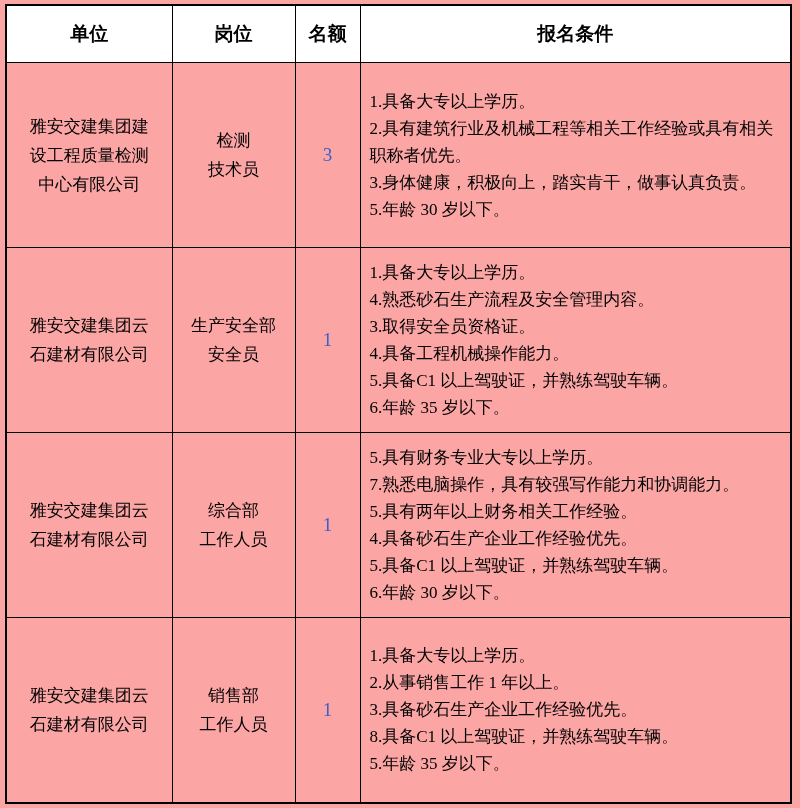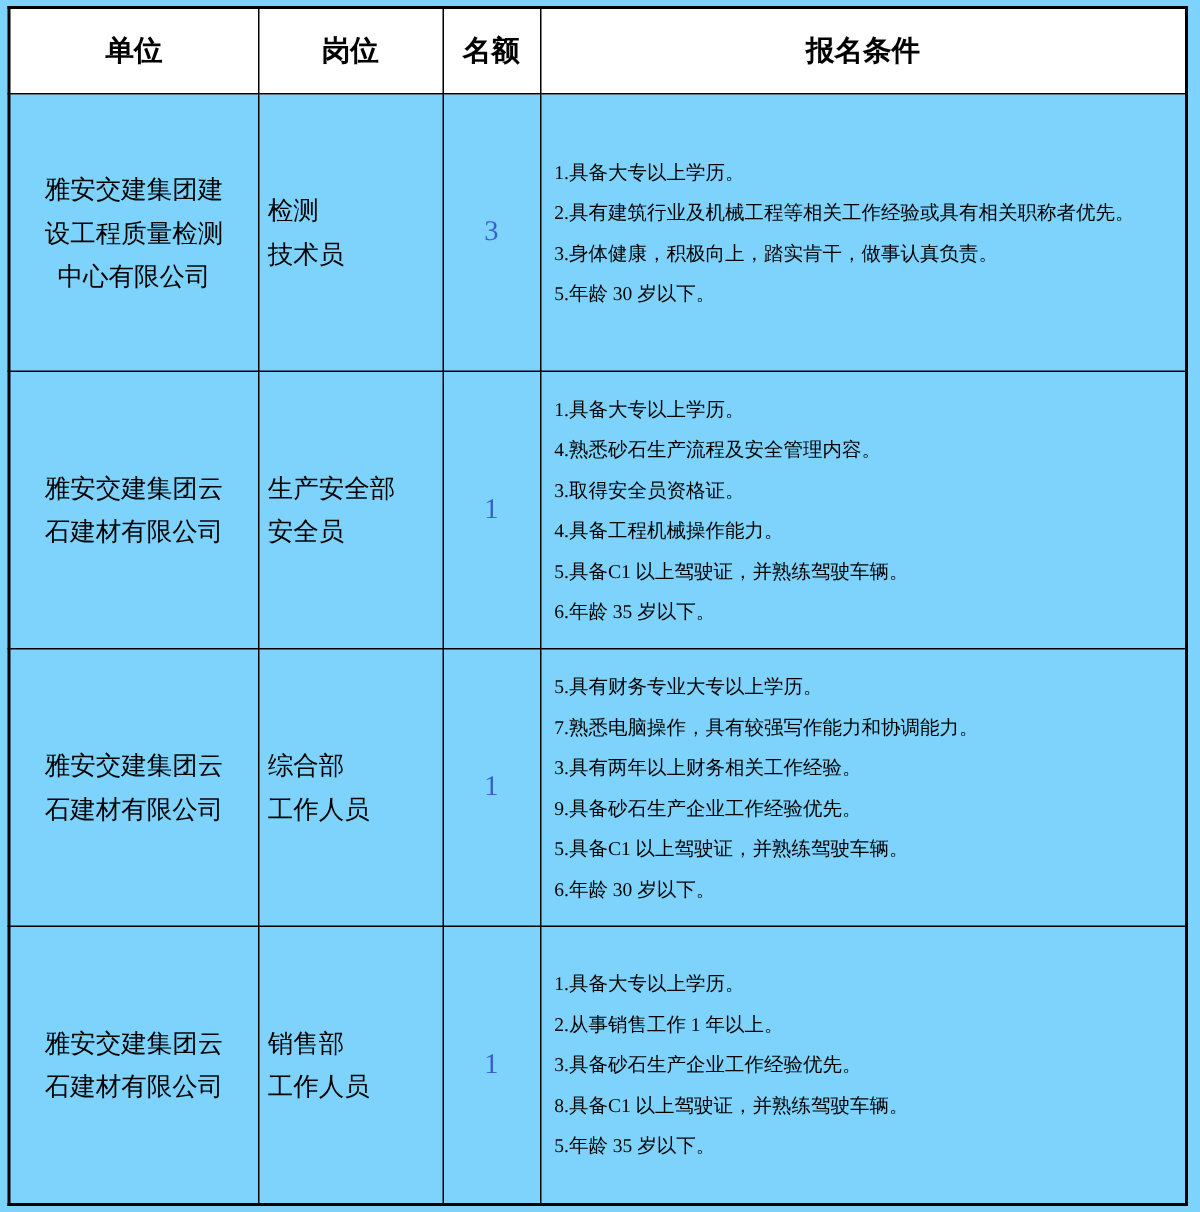--- a/index.html
+++ b/index.html
@@ -5,21 +5,21 @@
   html, body { margin: 0; padding: 0; }
   body {
     width: 800px; height: 808px;
     background: #ffffff;
     color: #000000;
     font-family: "Liberation Serif", "DejaVu Serif", serif;
   }
   .page {
     position: relative;
     width: 800px; height: 808px;
-    background: #7dd3fc;
+    background: #fca5a5;
     overflow: hidden;
   }
   table.recruit {
     position: absolute;
     left: 5px; top: 4px;
     width: 787px;
     border-collapse: collapse;
     table-layout: fixed;
     border: 2px solid #000000;
   }
@@ -33,32 +33,33 @@
     background: #ffffff;
   }
   tbody tr { height: 185px; }
   .unit-cell {
     text-align: center;
     font-size: 17px;
     line-height: 29px;
     padding: 0 20px;
   }
   .position-cell {
+    text-align: center;
     font-size: 17px;
     line-height: 29px;
     padding: 0 6px;
   }
   .quota-cell {
     text-align: center;
     font-size: 19px;
     color: var(--quota-color, #3A5FC8);
   }
   .conditions-cell {
     text-align: left;
-    font-size: 13px;
+    font-size: 17px;
     line-height: 27px;
     padding: 0 9px;
   }
 </style>
 </head>
 <body>
 
 <div class="page">
   <table class="recruit">
     <colgroup>
@@ -111,22 +112,22 @@
   <tr>
     <td class="unit-cell">雅安交建集团云石建材有限公司</td>
     <td class="position-cell">
             <div>综合部</div>
             <div>工作人员</div>
           </td>
     <td class="quota-cell">1</td>
     <td class="conditions-cell">
             <div>5.具有财务专业大专以上学历。</div>
             <div>7.熟悉电脑操作，具有较强写作能力和协调能力。</div>
-            <div>3.具有两年以上财务相关工作经验。</div>
-            <div>9.具备砂石生产企业工作经验优先。</div>
+            <div>5.具有两年以上财务相关工作经验。</div>
+            <div>4.具备砂石生产企业工作经验优先。</div>
             <div>5.具备C1 以上驾驶证，并熟练驾驶车辆。</div>
             <div>6.年龄 30 岁以下。</div>
           </td>
   </tr>
 
   <tr>
     <td class="unit-cell">雅安交建集团云石建材有限公司</td>
     <td class="position-cell">
             <div>销售部</div>
             <div>工作人员</div>

